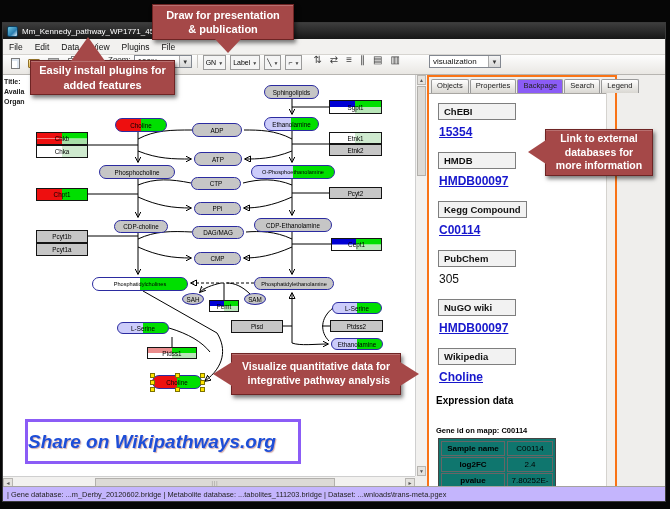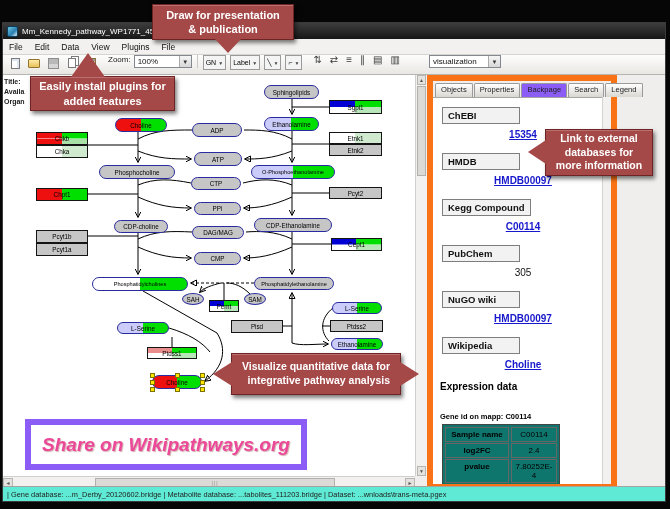--- a/index.html
+++ b/index.html
@@ -60,50 +60,50 @@
   .side-labels{position:absolute;left:1px;top:2px;z-index:3;font-size:7px;font-weight:bold;color:#222;line-height:1.45;}
   
   .vscroll{position:absolute;left:412px;top:0;width:12px;height:401px;background:#f2f1ef;border-left:1px solid #cfcfcf;box-sizing:border-box;}
   .hscroll{position:absolute;left:0;top:401px;width:412px;height:13px;background:#f2f1ef;border-top:1px solid #cfcfcf;box-sizing:border-box;}
   .sbtn{position:absolute;background:#e4e2de;border:1px solid #b7b5b1;color:#555;display:flex;align-items:center;
         justify-content:center;font-size:5px;box-sizing:border-box;}
   .thumbv{position:absolute;left:1px;top:11px;width:9px;height:90px;background:#dcdad6;border:1px solid #b2b0ac;box-sizing:border-box;}
   .thumbh{position:absolute;left:92px;top:1px;width:240px;height:10px;background:#dcdad6;border:1px solid #b2b0ac;
           box-sizing:border-box;display:flex;align-items:center;justify-content:center;font-size:5px;color:#8d8b87;letter-spacing:1px;}
   
-  .panel{position:absolute;left:424px;top:0;width:190px;height:415px;background:#fff;border:6px solid #f97316;box-sizing:border-box;}
+  .panel{position:absolute;left:424px;top:0;width:190px;height:415px;background:#fff;border:2px solid #f97316;box-sizing:border-box;}
   .tabs{display:flex;background:#efeeec;border-bottom:1px solid #a8a6a2;padding:2px 2px 0 2px;gap:1px;height:14px;}
   .tab{border:1px solid #9a9a9a;border-bottom:none;background:linear-gradient(180deg,#fff,#d9d7d2);
        padding:1px 5px;font-size:7.6px;color:#222;border-radius:2px 2px 0 0;white-space:nowrap;}
   .tab.active{background:#8b5cf6;position:relative;top:0px;font-weight:normal;}
   .panelbody{position:absolute;left:0;top:16px;right:8px;bottom:0;padding:8px 0 0 9px;overflow:hidden;}
   .panel-scroll{position:absolute;right:0;top:16px;width:8px;bottom:0;background:#f2f1ef;border-left:1px solid #d5d3cf;}
   .bp-section{margin-bottom:11px;}
   .bp-header{display:inline-block;min-width:66px;border:1px solid #7e7e7e;background:#f2f2f2;
              font-weight:bold;font-size:9.5px;color:#111;padding:2px 5px;}
-  .bp-value{margin:5px 0 0 1px;font-size:10px;color:#111;text-align:center;}
+  .bp-value{margin:5px 0 0 1px;font-size:12px;color:#111;}
   .bp-link{color:#1717cc;font-weight:bold;text-decoration:underline;cursor:pointer;}
   .exp-title{font-weight:bold;font-size:10px;color:#000;margin:2px 0 0 -2px;}
   .geneid{font-weight:bold;font-size:7.5px;color:#000;margin:20px 0 3px -2px;}
   .xtable{display:inline-block;border:1px solid #444;background:#0f766e;padding:1px;}
   .xrow{display:flex;margin:1px;gap:2px;}
   .xcell{border:1px solid #666;text-align:center;font-size:8px;padding:2px 2px;box-sizing:border-box;}
   .xcell.k{width:64px;font-weight:bold;}
   .xcell.v{width:46px;}
   
-  .statusbar{height:14px;background:#5eead4;border-top:1px solid #a5a3a0;font-size:7.4px;color:#222;
+  .statusbar{height:14px;background:#c4b5fd;border-top:1px solid #a5a3a0;font-size:7.4px;color:#222;
              display:flex;align-items:center;padding:0 4px;flex:0 0 auto;white-space:nowrap;overflow:hidden;}
   
   .callout{position:absolute;background:#a54848;border:1px solid #6e2424;color:#fff;font-weight:bold;
            font-size:11px;line-height:1.3;text-align:center;display:flex;align-items:center;justify-content:center;
            white-space:pre-line;z-index:50;box-shadow:2px 3px 4px rgba(0,0,0,.5),inset 0 1px 0 rgba(255,255,255,.22);}
   .c-arrow{position:absolute;width:0;height:0;z-index:49;}
-  .share{position:absolute;left:25px;top:419px;width:270px;height:39px;background:#fff;border:6px solid #8b5cf6;
-         color:#ec4899;font-size:19px;font-style:italic;font-weight:bold;display:flex;align-items:center;
-         justify-content:center;z-index:50;text-shadow:1px 1px 1px rgba(130,20,20,.35);}
+  .share{position:absolute;left:25px;top:419px;width:270px;height:39px;background:#fff;border:3px solid #8b5cf6;
+         color:#1d4ed8;font-size:19px;font-style:italic;font-weight:bold;display:flex;align-items:center;
+         justify-content:flex-start;z-index:50;text-shadow:1px 1px 1px rgba(130,20,20,.35);}
 </style>
 </head>
 <body>
 
 <div class="window">
 
   <div class="titlebar">
     <span class="appicon"></span>
     <span>Mm_Kennedy_pathway_WP1771_45176.gp</span>
   </div>
@@ -394,21 +394,21 @@
   <div class="statusbar">
     <span>| Gene database: ...m_Derby_20120602.bridge | Metabolite database: ...tabolites_111203.bridge | Dataset: ...wnloads\trans-meta.pgex</span>
   </div>
 </div>
 
 <div class="callout" style="left:152px;top:4px;width:140px;height:34px;">
   <span>Draw for presentation
 &amp; publication</span>
   <span class="c-arrow" style="left:62px;bottom:-14px;border-left:13px solid transparent;border-right:13px solid transparent;border-top:14px solid #a54848;"></span>
 </div>
-<div class="callout" style="left:30px;top:76px;width:143px;height:33px;">
+<div class="callout" style="left:30px;top:60px;width:143px;height:33px;">
   <span>Easily install plugins for
 added features</span>
   <span class="c-arrow" style="left:40px;top:-24px;border-left:17px solid transparent;border-right:17px solid transparent;border-bottom:24px solid #a54848;"></span>
 </div>
 <div class="callout" style="left:545px;top:129px;width:106px;height:45px;font-size:10.5px;">
   <span>Link to external
 databases for
 more information</span>
   <span class="c-arrow" style="left:-18px;top:10px;border-top:12px solid transparent;border-bottom:12px solid transparent;border-right:18px solid #a54848;"></span>
 </div>

